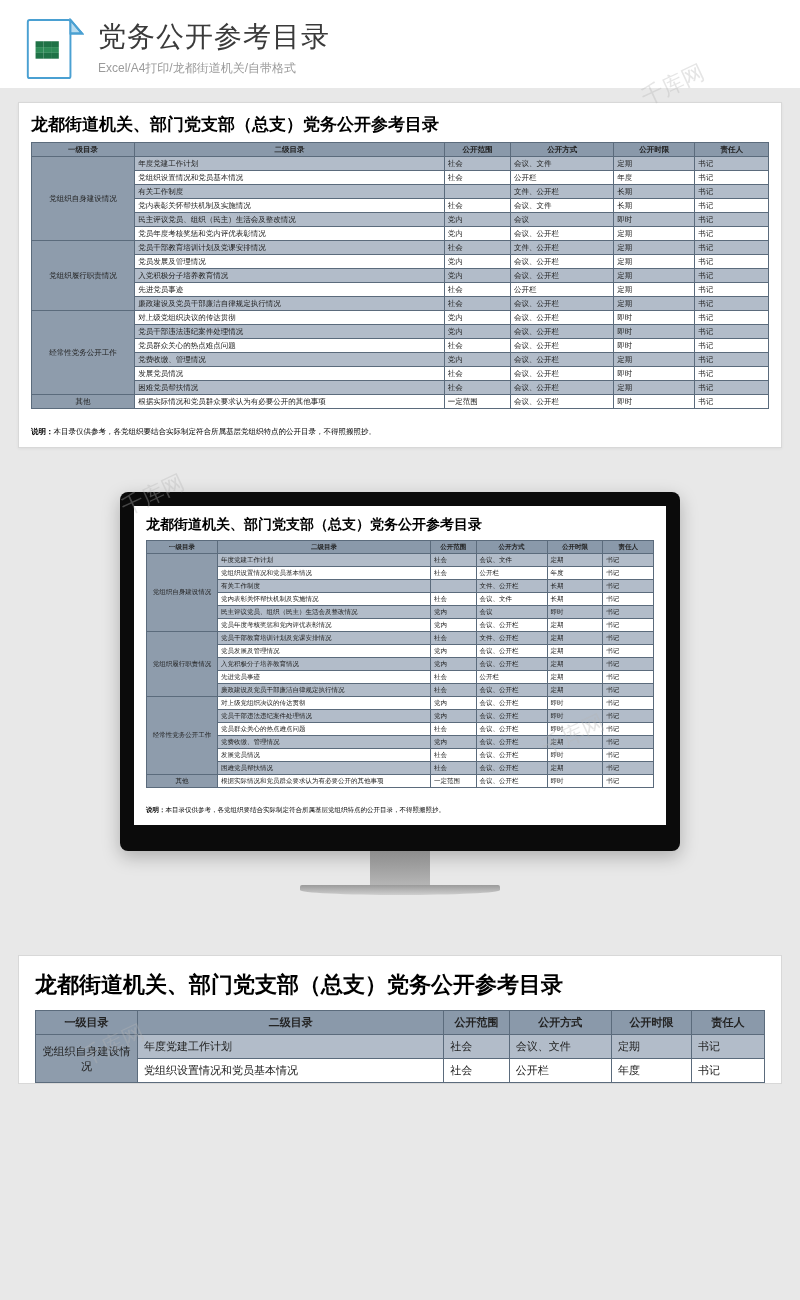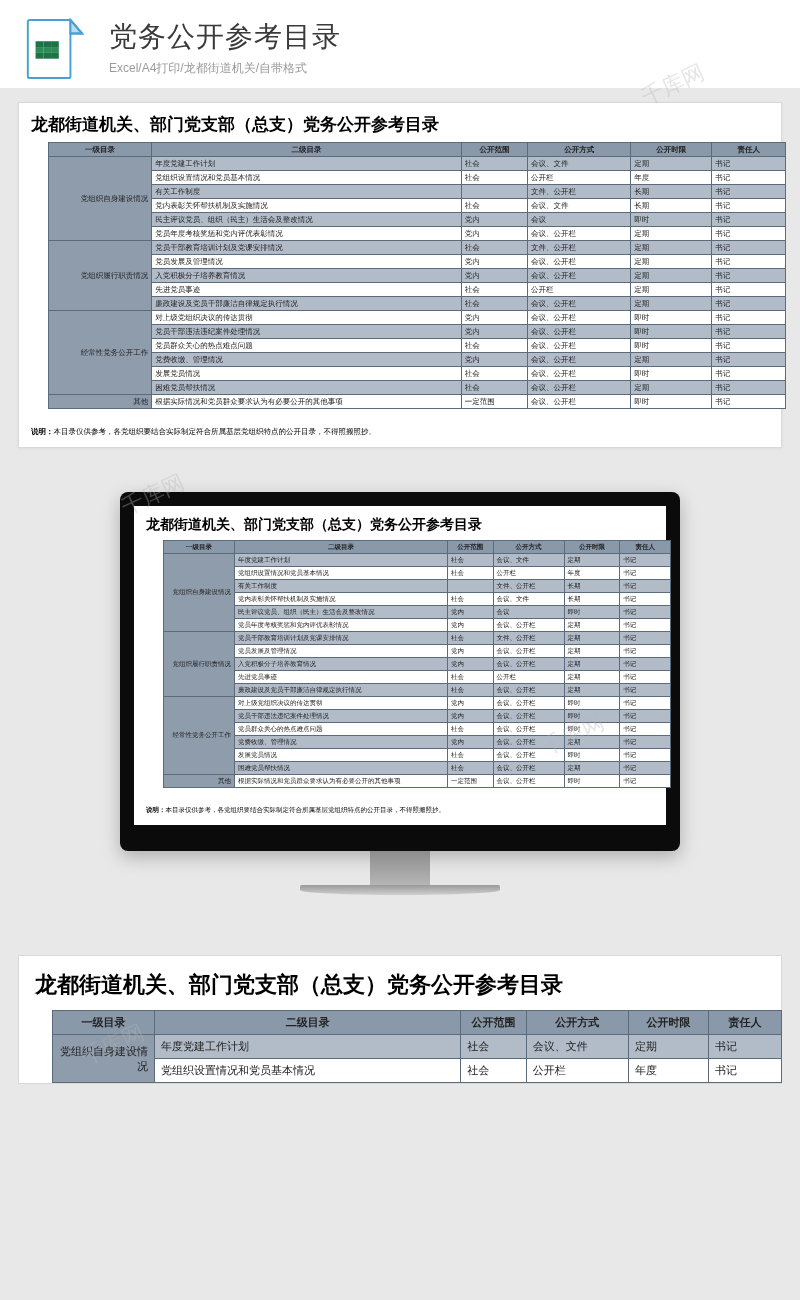--- a/index.html
+++ b/index.html
@@ -16,21 +16,21 @@
     transform: rotate(-25deg);
     pointer-events: none;
     z-index: 10;
   }
   
   .header {
     background: #fff;
     padding: 18px 22px 8px 22px;
     display: flex;
     align-items: flex-start;
-    gap: 25px;
+    gap: 14px;
   }
   .file-icon { width: 62px; height: 62px; flex-shrink: 0; }
   .header-text .title {
     font-size: 28px;
     font-weight: 400;
     color: #3a3a3a;
     letter-spacing: 1px;
   }
   .header-text .subtitle {
     font-size: 12px;
@@ -51,39 +51,38 @@
     font-size: 17px;
     text-align: left;
     margin-bottom: 6px;
     color: #000;
   }
   table {
     width: 100%;
     border-collapse: collapse;
     font-size: 7.5px;
     color: #222;
-    margin-left: 17px;
   }
   th, td {
     border: 1px solid #5b6b7c;
     padding: 1.5px 3px;
     text-align: left;
     height: 12px;
   }
   th {
     background: #8a99aa;
     text-align: center;
     font-weight: bold;
     color: #222;
   }
   td { background: #b2bcc9; }
   td.white { background: #fff; }
   td.cat {
     background: #8e9cac;
-    text-align: right;
+    text-align: center;
     font-weight: normal;
     vertical-align: middle;
   }
   .note {
     font-size: 7.5px;
     margin-top: 18px;
     color: #000;
   }
   .note b { font-weight: bold; }
   

